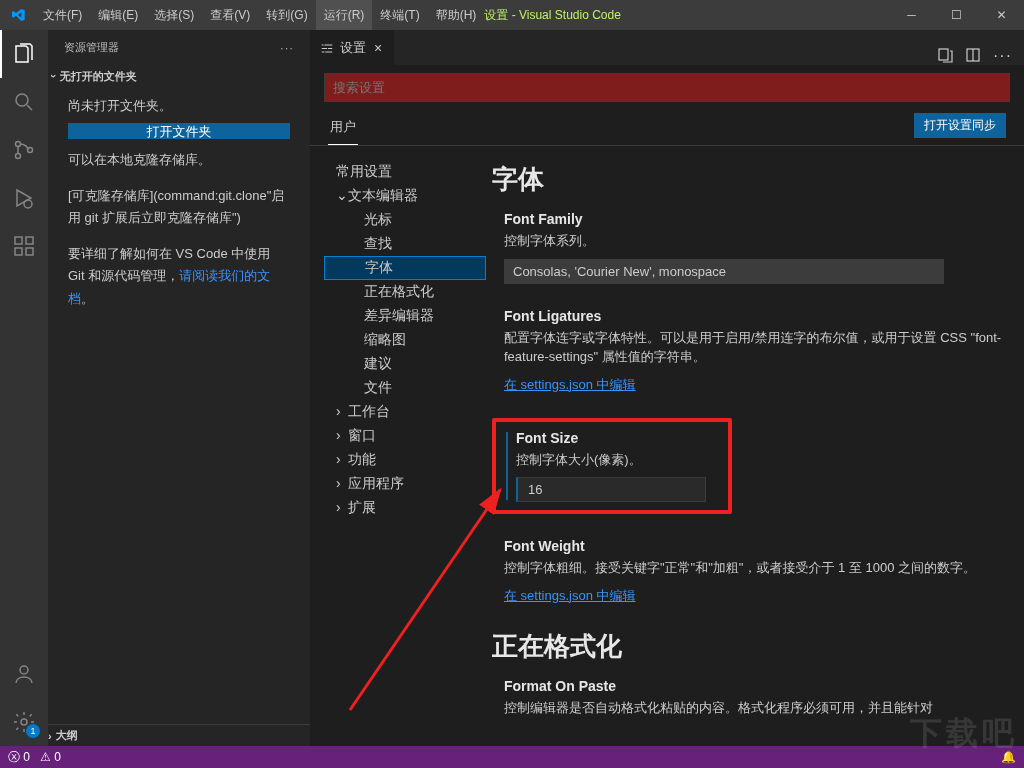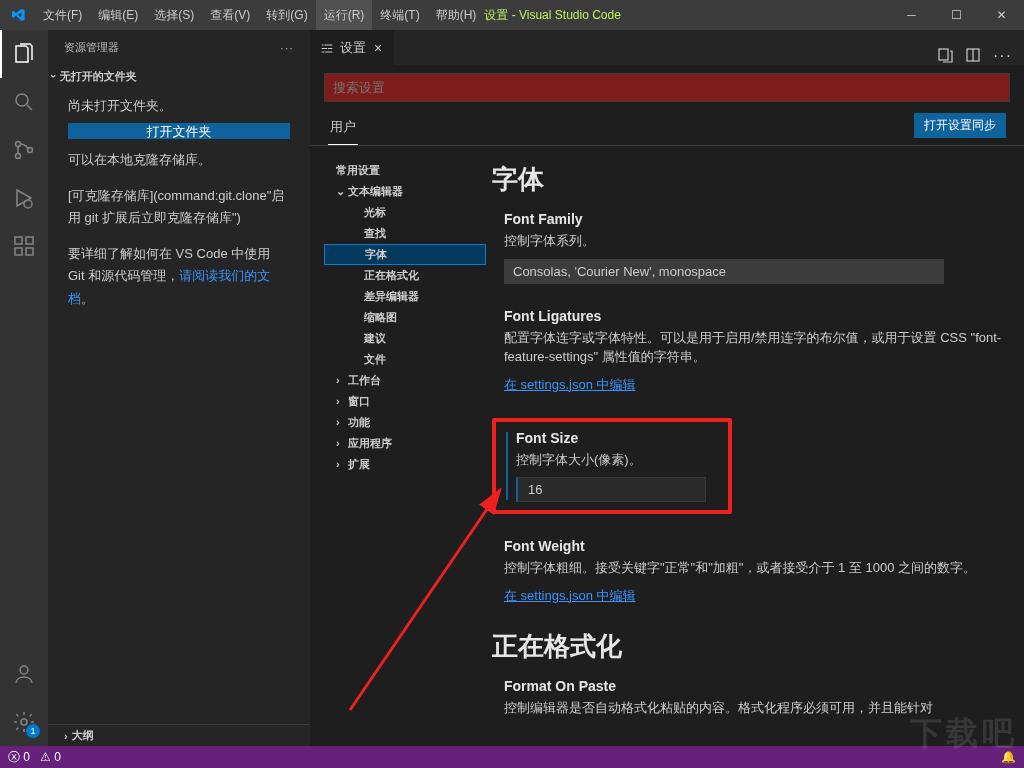--- a/index.html
+++ b/index.html
@@ -24,38 +24,38 @@
 .activity-spacer { flex: 1; }
 .activity-badge { position: absolute; right: 8px; bottom: 8px; background: #007acc; color: #fff; border-radius: 8px; font-size: 9px; min-width: 14px; height: 14px; display: flex; align-items: center; justify-content: center; }
 
 
 .sidebar { position: absolute; left: 48px; top: 30px; bottom: 22px; width: 262px; background: #252526; display: flex; flex-direction: column; font-size: 13px; }
 .sidebar-title { height: 35px; display: flex; align-items: center; padding: 6px 16px; color: #bbbbbb; font-size: 11px; justify-content: space-between; }
 .sidebar-section-header { height: 22px; display: flex; align-items: center; padding: 0 4px; font-size: 11px; font-weight: bold; cursor: pointer; }
 .sidebar-body { padding: 8px 20px; color: #ccc; line-height: 1.7; font-size: 13px; }
 .open-folder-btn { background: #0e639c; color: #fff; border: none; width: 100%; height: 16px; margin: 6px 0 10px; font-size: 13px; cursor: pointer; }
 .sidebar-body a { color: #3794ff; text-decoration: none; }
-.sidebar-outline { border-top: 1px solid #3c3c3c; height: 22px; display: flex; align-items: center; padding: 0 16px; font-size: 11px; font-weight: bold; }
+.sidebar-outline { border-top: 1px solid #3c3c3c; height: 22px; display: flex; align-items: center; padding: 0 0; font-size: 11px; font-weight: bold; }
 
 
 .editor { position: absolute; left: 310px; right: 0; top: 30px; bottom: 22px; background: #1e1e1e; display: flex; flex-direction: column; }
 .tabbar { height: 35px; background: #252526; display: flex; align-items: flex-end; gap: 9px; }
 .tab { height: 35px; background: #1e1e1e; display: flex; align-items: center; padding: 0 10px; font-size: 13px; gap: 6px; border-right: 1px solid #252526; }
 .tab-close { color: #ccc; font-size: 14px; padding: 0 2px; }
 .tabbar-actions { margin-left: auto; display: flex; gap: 12px; padding-right: 12px; color: #ccc; }
 
 
 .settings-search { margin: 8px 14px 0; }
 .settings-search input { width: 100%; background: #7f1d1d; border: 1px solid #3c3c3c; color: #ccc; padding: 6px 8px; font-size: 13px; outline: none; }
 .settings-tabs { display: flex; align-items: center; padding: 10px 18px 0; border-bottom: 1px solid #3c3c3c; }
 .settings-tab { padding: 6px 2px 8px; margin-right: 18px; font-size: 13px; color: #ccc; border-bottom: 1px solid #fff; }
 .settings-sync-btn { margin-left: auto; background: #0e639c; color: #fff; border: none; padding: 4px 10px; font-size: 12px; margin-bottom: 6px; cursor: pointer; }
 
 .settings-body { flex: 1; display: flex; overflow: hidden; }
-.settings-toc { width: 176px; padding: 14px 0 0 14px; font-size: 11px; overflow-y: auto; font-weight: bold; }
+.settings-toc { width: 176px; padding: 14px 0 0 14px; font-size: 14px; overflow-y: auto; }
 .toc-item { padding: 3px 8px 3px 20px; cursor: pointer; color: #ccc; white-space: nowrap; }
 .toc-item.lvl0 { padding-left: 12px; }
 .toc-item.lvl2 { padding-left: 40px; }
 .toc-item.selected { background: #04395e; border: 1px solid #007fd4; padding-top: 2px; padding-bottom: 2px; }
 .toc-chevron { display: inline-block; width: 12px; color: #ccc; }
 
 .settings-list { flex: 1; overflow-y: auto; padding: 10px 20px 20px 6px; }
 .section-heading { font-size: 26px; font-weight: 600; color: #e7e7e7; margin: 6px 0 14px; }
 .setting { margin: 0 0 24px 0; padding-left: 12px; }
 .setting-title { font-weight: 600; font-size: 14px; color: #e7e7e7; margin-bottom: 4px; }

